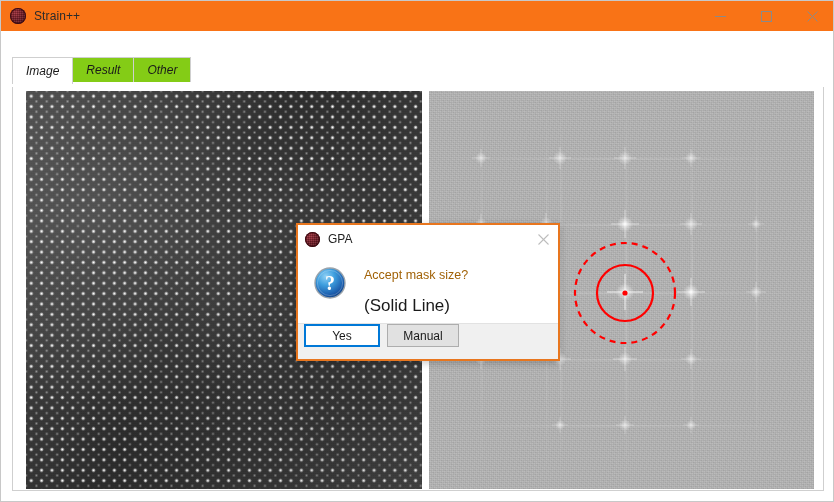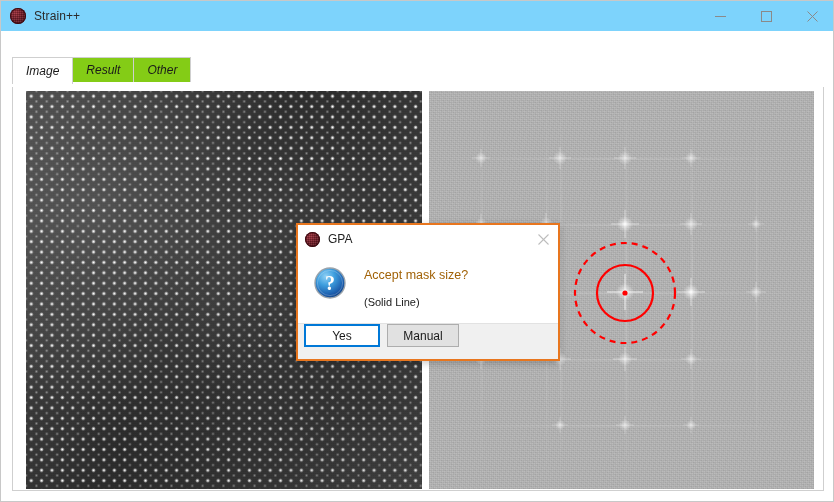--- a/index.html
+++ b/index.html
@@ -18,21 +18,21 @@
     width: 834px; height: 502px;
     background: #ffffff;
     border: 1px solid #c8c8c8;
     overflow: hidden;
   }
 
   
   .titlebar {
     position: absolute; left: 0; top: 0;
     width: 834px; height: 30px;
-    background: #7dd3fc;
+    background: #f97316;
     display: flex; align-items: center;
   }
   .app-icon {
     width: 16px; height: 16px;
     margin-left: 9px; margin-right: 8px;
     border-radius: 50%;
     background:
       radial-gradient(circle at 35% 30%, #a8303c 0%, #7e1f2b 40%, #4a0f18 100%);
     box-shadow: inset 0 0 0 1px #3a0c12;
     position: relative;
@@ -236,21 +236,21 @@
     margin-top: 4px; margin-left: 4px;
   }
   .dlg-texts {
     margin-left: 18px;
     padding-top: 5px;
   }
   .dlg-line1 {
     font-size: 12.5px; color: #a16207;
   }
   .dlg-line2 {
-    font-size: 11px; color: #1a1a1a;
+    font-size: 17px; color: #1a1a1a;
     margin-top: 14px;
   }
   .dlg-footer {
     position: absolute;
     left: 0; right: 0; bottom: 0;
     height: 36px;
     background: #f0f0f0;
     border-top: 1px solid #e2e2e2;
     display: flex; 
     padding-left: 6px;

